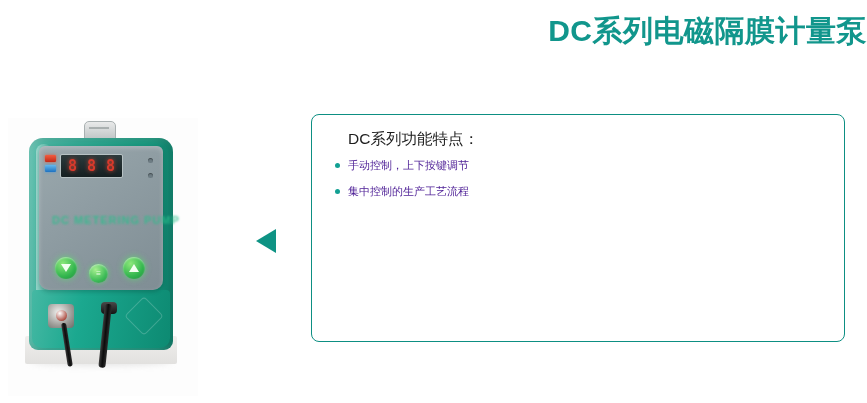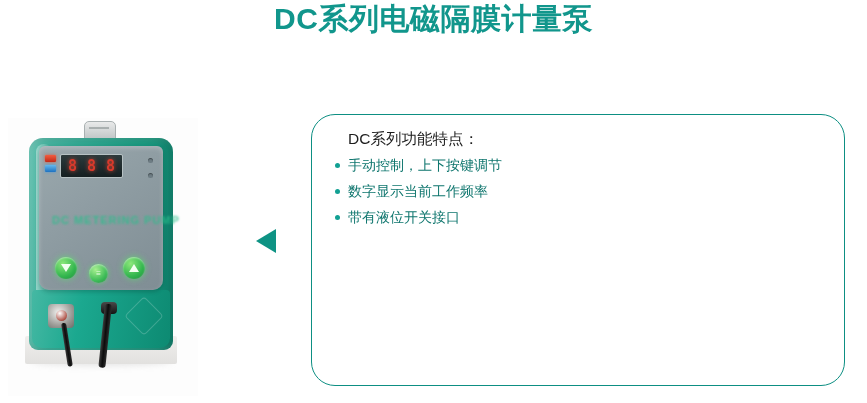--- a/index.html
+++ b/index.html
@@ -12,23 +12,23 @@
     background: #ffffff;
     font-family: "Liberation Sans", "DejaVu Sans", sans-serif;
     overflow: hidden;
     position: relative;
   }
 
   
   .page-title {
     position: absolute;
     left: 0;
-    top: 0;
+    top: 12px;
     width: 867px;
-    text-align: center;
+    text-align: right;
     font-size: 30px;
     font-weight: bold;
     color: #11968c;
     letter-spacing: 0.5px;
     line-height: 38px;
     white-space: nowrap;
   }
 
   
   .product-photo {
@@ -294,23 +294,23 @@
     border-bottom: 12px solid transparent;
     border-right: 20px solid #0e9384;
   }
 
   
   .callout {
     position: absolute;
     left: 311px;
     top: 114px;
     width: 534px;
-    height: 272px;
+    height: 228px;
     border: 1.6px solid #0d8f83;
-    border-radius: 24px;
+    border-radius: 8px;
     background: #ffffff;
     box-sizing: border-box;
   }
   .callout-inner {
     position: absolute;
     left: 22px;
     top: 11px;
     right: 10px;
   }
   .callout-heading {
@@ -320,22 +320,22 @@
     padding-left: 14px;
     white-space: nowrap;
   }
   ul.feature-list {
     list-style: none;
     margin: 0;
     padding: 0;
   }
   ul.feature-list > li {
     position: relative;
-    font-size: 14px;
-    color: #0f766e;
+    font-size: 11px;
+    color: #4c1d95;
     line-height: 26px;
     padding-left: 14px;
     text-align: justify;
   }
   ul.feature-list > li::before {
     content: "";
     position: absolute;
     left: 1px;
     top: 11px;
     width: 5px;
@@ -396,17 +396,16 @@
   </div>
 </div>
 
 <div class="pointer-arrow"></div>
 
 <div class="callout">
   <div class="callout-inner">
     <div class="callout-heading">DC系列功能特点：</div>
     <ul class="feature-list">
       <li>手动控制，上下按键调节</li>
-      <li>数字显示当前工作频率</li>
-      <li>带有液位开关接口</li>
+      <li>集中控制的生产工艺流程</li>
     </ul>
   </div>
 </div>
 
 </body></html>

